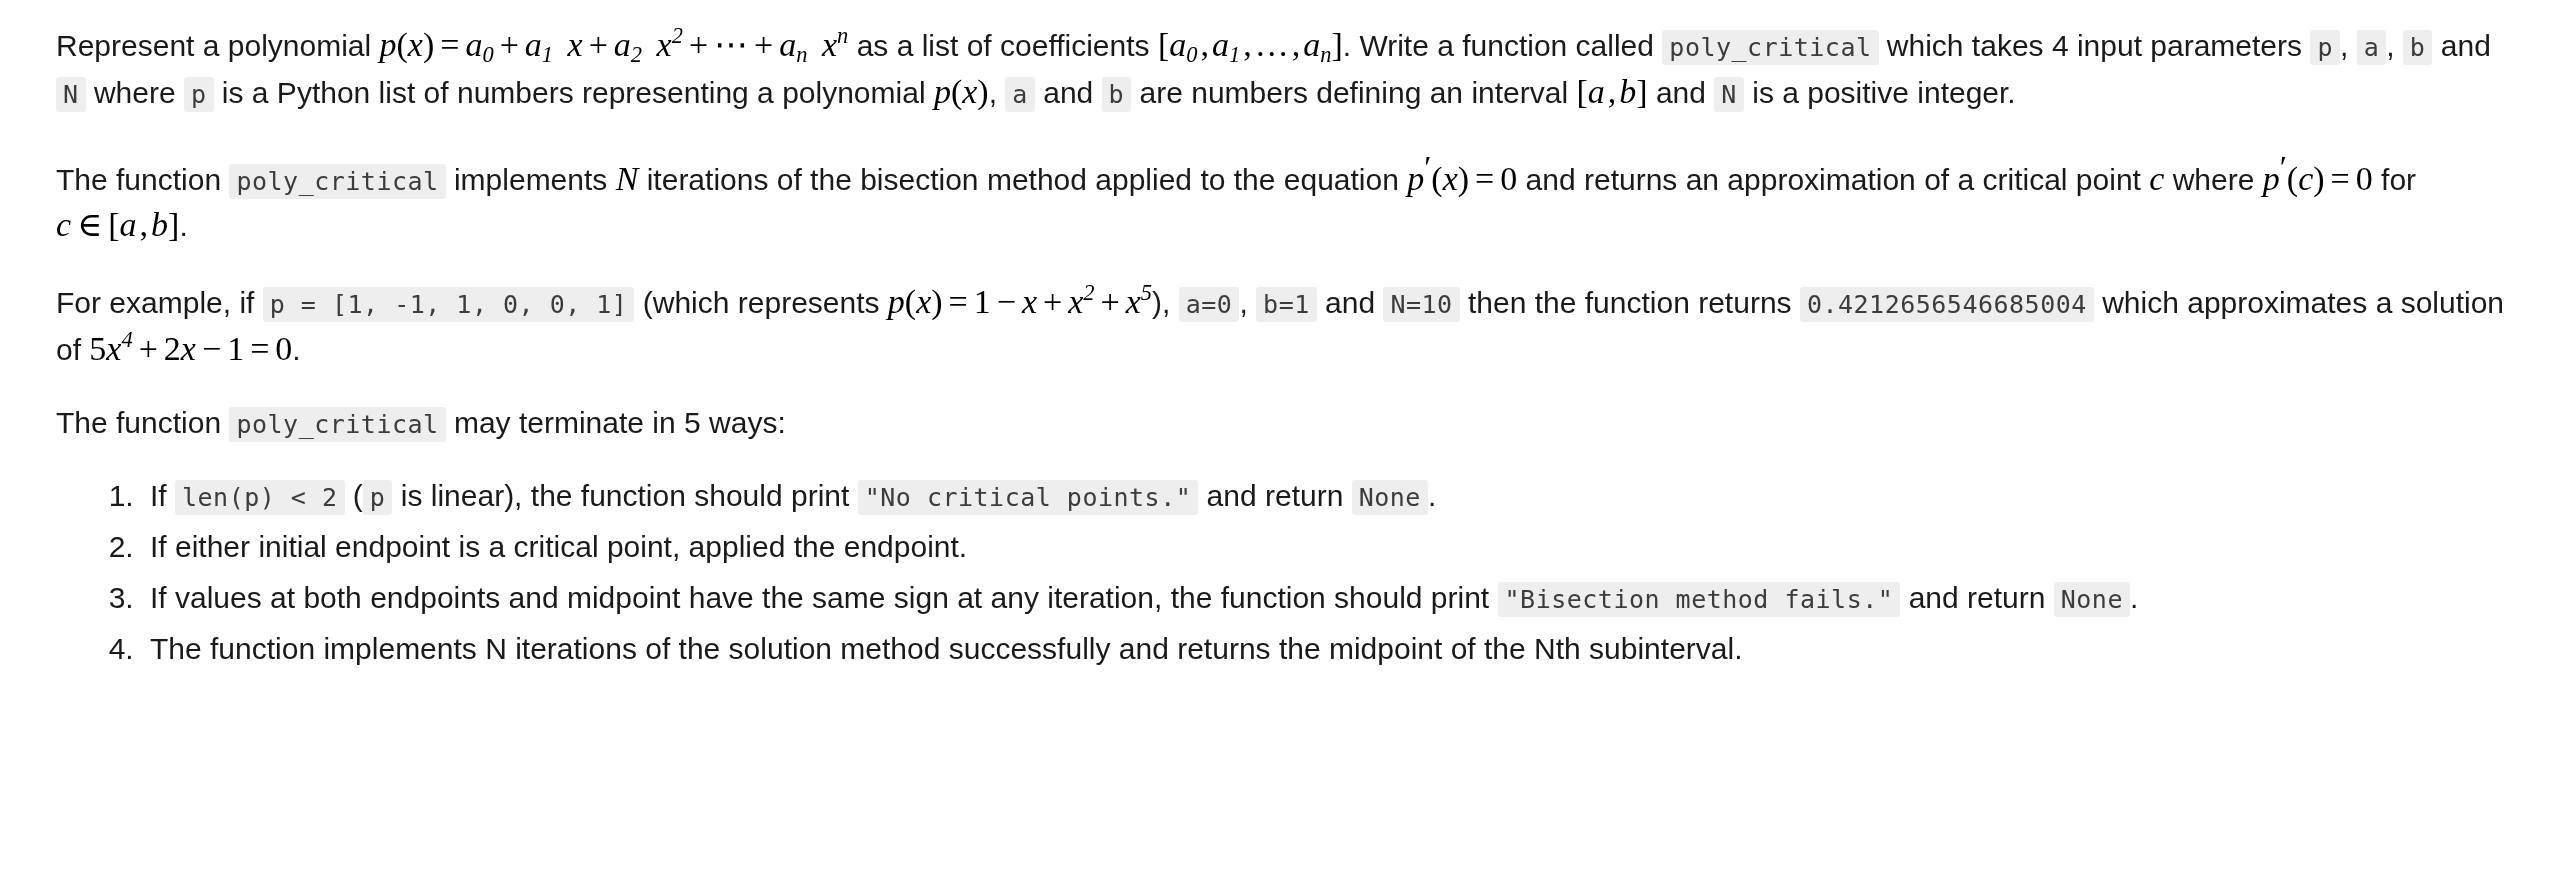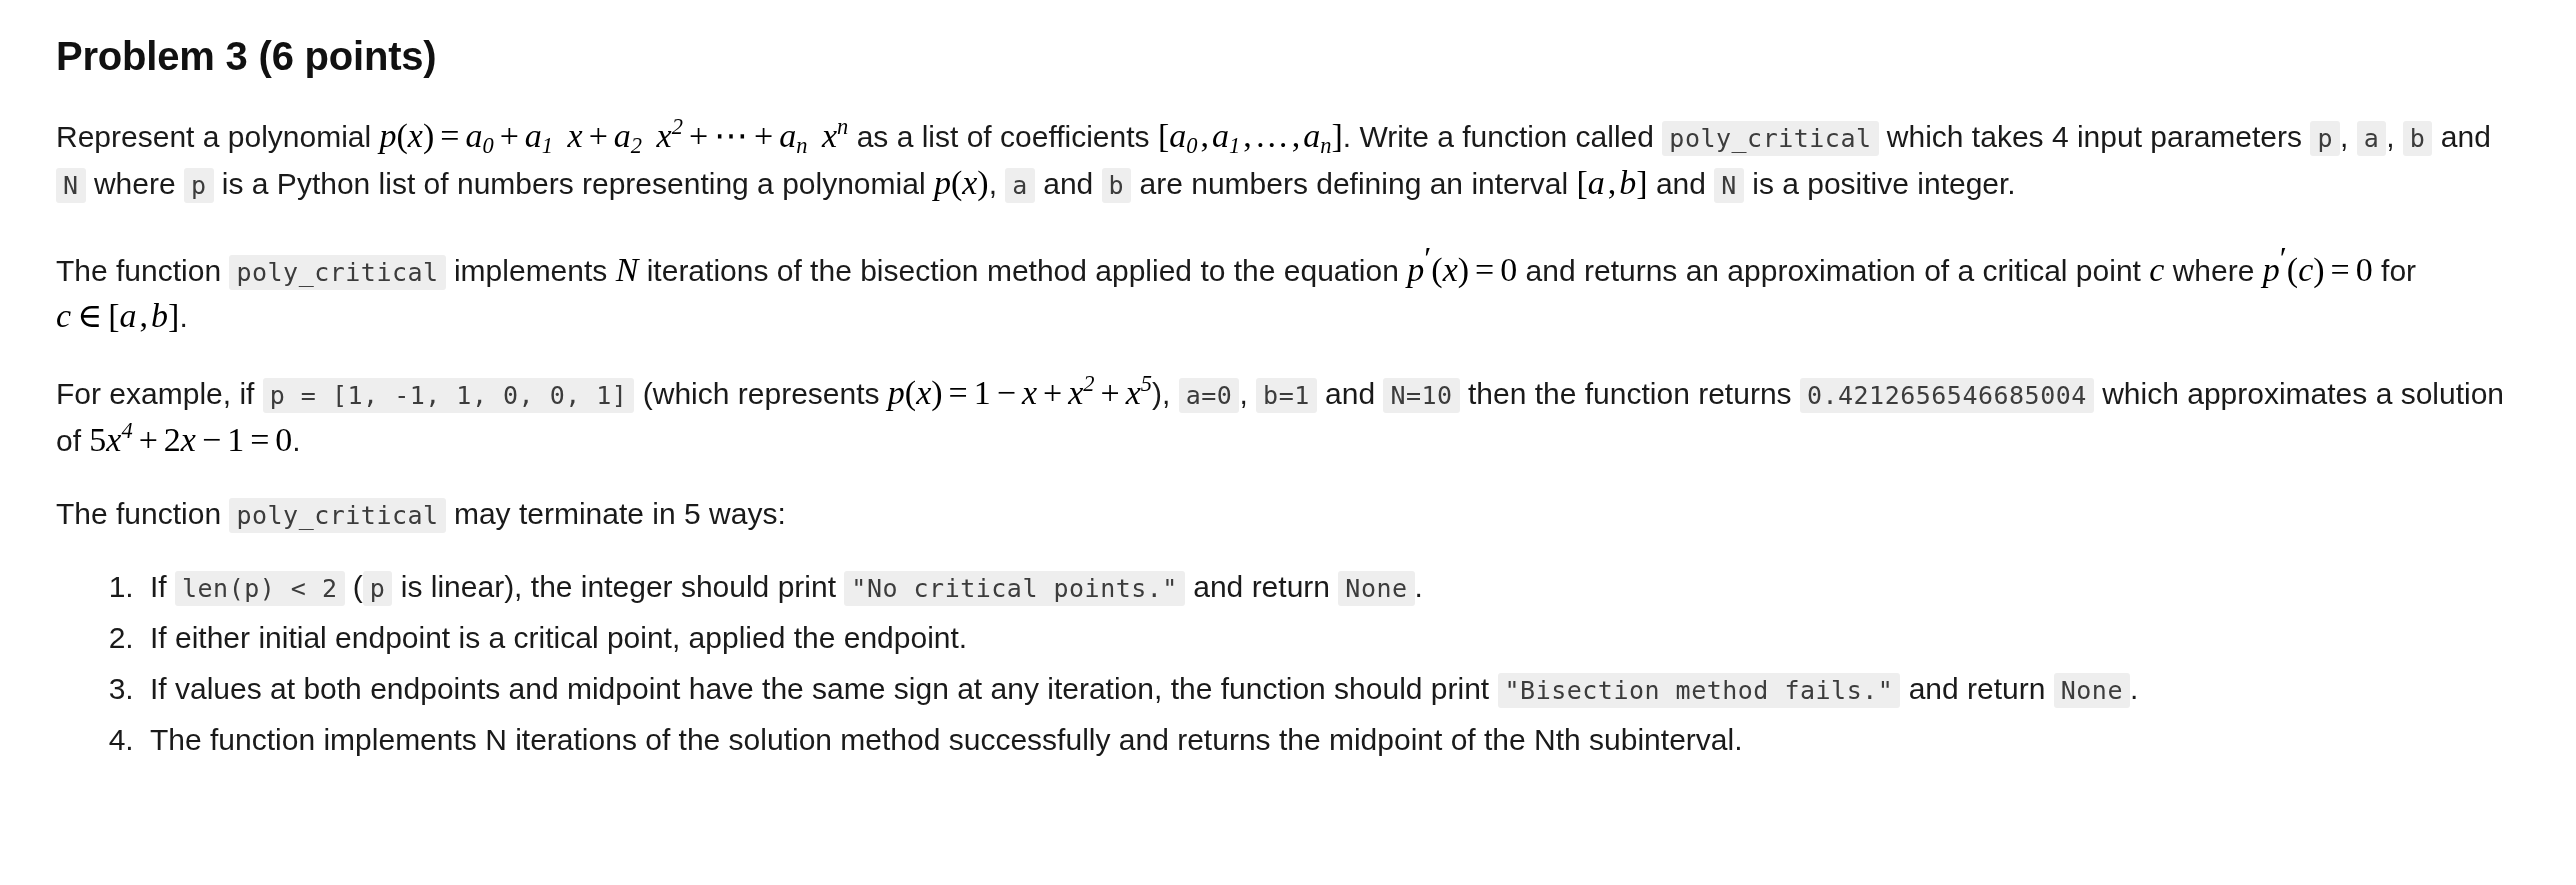--- a/index.html
+++ b/index.html
@@ -90,32 +90,31 @@
     margin-bottom: 6px;
     padding-left: 8px;
   }
   .nowrap { white-space: nowrap; }
 </style>
 </head>
 <body>
 
 <div class="page">
 
-  <h1 class="problem-title">Problem 3 (6 points)</h1>
 
   <p class="para"><span>Represent a polynomial </span><span class="m"><span>p</span><span class="brk">(</span><span>x</span><span class="brk">)</span><span class="op">=</span><span>a</span><sub>0</sub><span class="op">+</span><span>a</span><sub>1</sub><span class="opn"> </span><span>x</span><span class="op">+</span><span>a</span><sub>2</sub><span class="opn"> </span><span>x</span><sup>2</sup><span class="op">+</span><span class="up">⋯</span><span class="op">+</span><span>a</span><sub>n</sub><span class="opn"> </span><span>x</span><sup>n</sup></span><span> as a list of coefficients </span><span class="m"><span class="brk">[</span><span>a</span><sub>0</sub><span class="opn">,</span><span>a</span><sub>1</sub><span class="opn">,</span><span class="up">…</span><span class="opn">,</span><span>a</span><sub>n</sub><span class="brk">]</span></span><span>. Write a function called </span><code class="cd">poly_critical</code><span> which takes 4 input parameters </span><code class="cd">p</code><span>, </span><code class="cd">a</code><span>, </span><code class="cd">b</code><span> and </span><code class="cd">N</code><span> where </span><code class="cd">p</code><span> is a Python list of numbers representing a polynomial </span><span class="m"><span>p</span><span class="brk">(</span><span>x</span><span class="brk">)</span></span><span>, </span><code class="cd">a</code><span> and </span><code class="cd">b</code><span> are numbers defining an interval </span><span class="m nowrap"><span class="brk">[</span><span>a</span><span class="opn">,</span><span>b</span><span class="brk">]</span></span><span> and </span><code class="cd">N</code><span> is a positive integer.</span></p>
 
   <p class="para"><span>The function </span><code class="cd">poly_critical</code><span> implements </span><span class="m">N</span><span> iterations of the bisection method applied to the equation </span><span class="m nowrap"><span>p</span><span class="prime">′</span><span class="brk">(</span><span>x</span><span class="brk">)</span><span class="op">=</span><span class="up">0</span></span><span> and returns an approximation of a critical point </span><span class="m">c</span><span> where </span><span class="m nowrap"><span>p</span><span class="prime">′</span><span class="brk">(</span><span>c</span><span class="brk">)</span><span class="op">=</span><span class="up">0</span></span><span> for </span><span class="m nowrap"><span>c</span><span class="op">∈</span><span class="brk">[</span><span>a</span><span class="opn">,</span><span>b</span><span class="brk">]</span></span><span>.</span></p>
 
   <p class="para"><span>For example, if </span><code class="cd">p = [1, -1, 1, 0, 0, 1]</code><span> (which represents </span><span class="m nowrap"><span>p</span><span class="brk">(</span><span>x</span><span class="brk">)</span><span class="op">=</span><span class="up">1</span><span class="op">−</span><span>x</span><span class="op">+</span><span>x</span><sup>2</sup><span class="op">+</span><span>x</span><sup>5</sup></span><span>), </span><code class="cd">a=0</code><span>, </span><code class="cd">b=1</code><span> and </span><code class="cd">N=10</code><span> then the function returns </span><code class="cd">0.4212656546685004</code><span> which approximates a solution of </span><span class="m nowrap"><span class="up">5</span><span>x</span><sup>4</sup><span class="op">+</span><span class="up">2</span><span>x</span><span class="op">−</span><span class="up">1</span><span class="op">=</span><span class="up">0</span></span><span>.</span></p>
 
   <p class="para"><span>The function </span><code class="cd">poly_critical</code><span> may terminate in 5 ways:</span></p>
 
   <ol class="term-list">
-    <li><span>If </span><code class="cd">len(p) &lt; 2</code><span> (</span><code class="cd">p</code><span> is linear), the integer should print </span><code class="cd">"No critical points."</code><span> and return </span><code class="cd">None</code><span>.</span></li>
+    <li><span>If </span><code class="cd">len(p) &lt; 2</code><span> (</span><code class="cd">p</code><span> is linear), the function should print </span><code class="cd">"No critical points."</code><span> and return </span><code class="cd">None</code><span>.</span></li>
 
     <li><span>If either initial endpoint is a critical point, applied the endpoint.</span></li>
 
     <li><span>If values at both endpoints and midpoint have the same sign at any iteration, the function should print </span><code class="cd">"Bisection method fails."</code><span> and return </span><code class="cd">None</code><span>.</span></li>
 
     <li><span>The function implements N iterations of the solution method successfully and returns the midpoint of the Nth subinterval.</span></li>
   </ol>
 
 </div>
 

